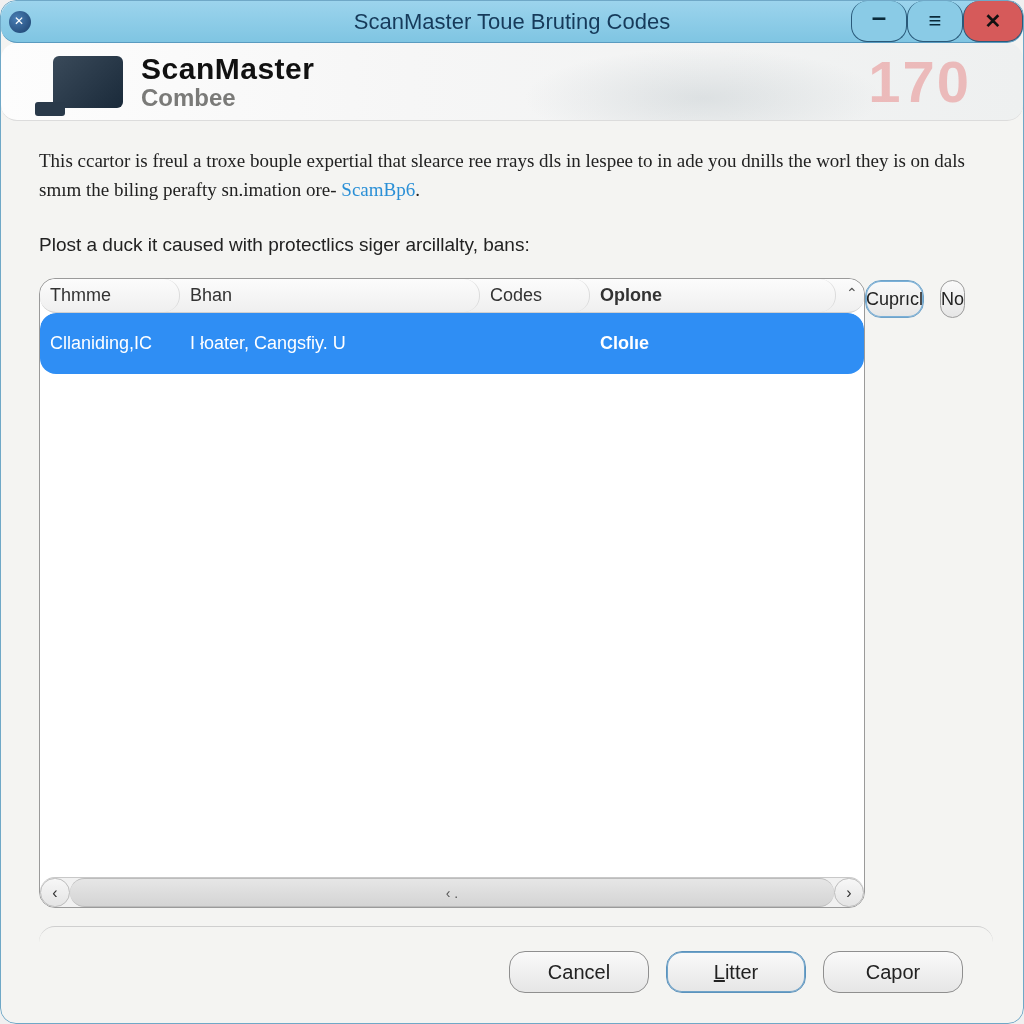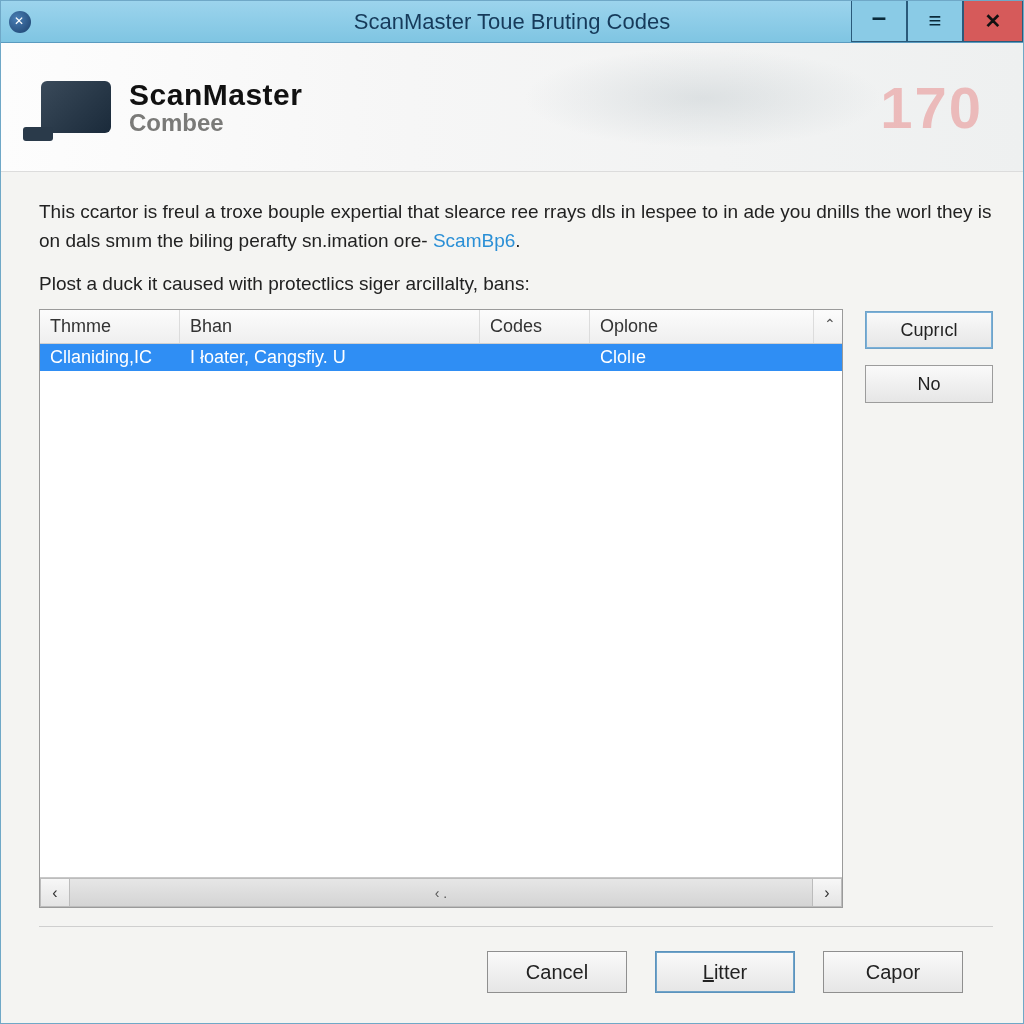--- a/index.html
+++ b/index.html
@@ -1,15 +1,15 @@
 <!DOCTYPE html>
 <html><head>
 <meta charset="utf-8">
 <style>
-* { box-sizing: border-box; margin: 0; padding: 0; }
+* { box-sizing: border-box; margin: 0; padding: 0; border-radius: 16px; }
 html, body { width: 1024px; height: 1024px; overflow: hidden; font-family: "Segoe UI", Tahoma, sans-serif; }
 body { background: #f0f0f0; }
 
 .window {
   width: 1024px;
   height: 1024px;
   background: #f4f4f2;
   border: 1px solid #6fa8c7;
   display: flex;
   flex-direction: column;
@@ -63,26 +63,26 @@
   font-size: 20px;
   font-weight: bold;
   color: #0a2a3a;
   cursor: pointer;
 }
 .win-btn.min { font-size: 26px; padding-bottom: 8px; }
 .win-btn.menu { font-size: 22px; }
 .win-btn.close { background: #d65a5a; color: #111; width: 60px; }
 
 .banner {
-  height: 129px;
+  height: 78px;
   background: linear-gradient(to right, #fdfdfd 0%, #f6f6f6 40%, #eef0f0 100%);
   border-bottom: 1px solid #dcdcdc;
   display: flex;
   align-items: center;
-  padding: 0 40px;
+  padding: 0 52px;
   position: relative;
   overflow: hidden;
 }
 .banner .car-ghost {
   position: absolute;
   right: 140px; top: 5px;
   width: 360px; height: 100px;
   background: radial-gradient(ellipse at center, rgba(180,190,195,0.35), rgba(255,255,255,0) 70%);
   border-radius: 50%;
 }
@@ -115,34 +115,35 @@
 .content {
   flex: 1;
   padding: 26px 30px 0 38px;
   display: flex;
   flex-direction: column;
 }
 .intro {
   font-size: 19px;
   color: #222;
   line-height: 1.5;
-  margin-bottom: 18px;
+  margin-bottom: 30px;
+  font-family: Liberation Serif, serif;
 }
 .intro a { color: #2a8fd6; text-decoration: none; }
 .sub-intro {
   font-size: 19px;
   color: #222;
   margin-bottom: 14px;
 }
 
 .main-row {
   display: flex;
-  gap: 22px;
   flex: 1;
   min-height: 0;
+  margin-top: 8px;
 }
 
 .table-wrap {
   flex: 1;
   display: flex;
   flex-direction: column;
   border: 1px solid #9a9a9a;
   background: #fff;
   min-height: 0;
 }
@@ -161,31 +162,31 @@
   width: 28px;
   border-right: none;
   text-align: center;
   font-size: 14px;
   color: #555;
   cursor: pointer;
 }
 .col-thmme { width: 140px; }
 .col-bhan  { width: 300px; }
 .col-code  { width: 110px; }
-.col-oplone{ flex: 1; }
+.col-oplone{ flex: 1; font-weight: bold; }
 
 .trow {
   display: flex;
   font-size: 18px;
 }
 .trow.selected {
   background: #2f8ef4;
   color: #fff;
 }
-.td { padding: 3px 10px; }
+.td { padding: 20px 10px; }
 
 .tbody { flex: 1; overflow: hidden; background: #fff; }
 
 .hscroll {
   height: 30px;
   display: flex;
   align-items: stretch;
   background: #f1f1f1;
   border-top: 1px solid #c8c8c8;
 }
@@ -208,21 +209,21 @@
   justify-content: center;
   color: #555;
   font-size: 14px;
   border-top: 1px solid #bcbcbc;
   border-bottom: 1px solid #bcbcbc;
 }
 
 .side-btns {
   width: 128px;
   display: flex;
-  flex-direction: column;
+  flex-direction: row;
   gap: 16px;
   padding-top: 2px;
 }
 .wbtn {
   height: 38px;
   background: linear-gradient(to bottom, #fafafa, #e6e6e6);
   border: 1px solid #9c9c9c;
   font-size: 18px;
   color: #222;
   cursor: pointer;
@@ -231,21 +232,21 @@
   justify-content: center;
 }
 .wbtn.primary { box-shadow: inset 0 0 0 1px #7ab0d8; border-color: #6fa3c9; }
 
 .footer {
   border-top: 1px solid #cfcfcf;
   margin-top: 18px;
   padding: 24px 30px 30px 0;
   display: flex;
   justify-content: flex-end;
-  gap: 28px;
+  gap: 17px;
 }
 .fbtn {
   min-width: 140px;
   height: 42px;
   background: linear-gradient(to bottom, #fafafa, #e6e6e6);
   border: 1px solid #8f8f8f;
   font-size: 20px;
   color: #222;
   cursor: pointer;
 }

